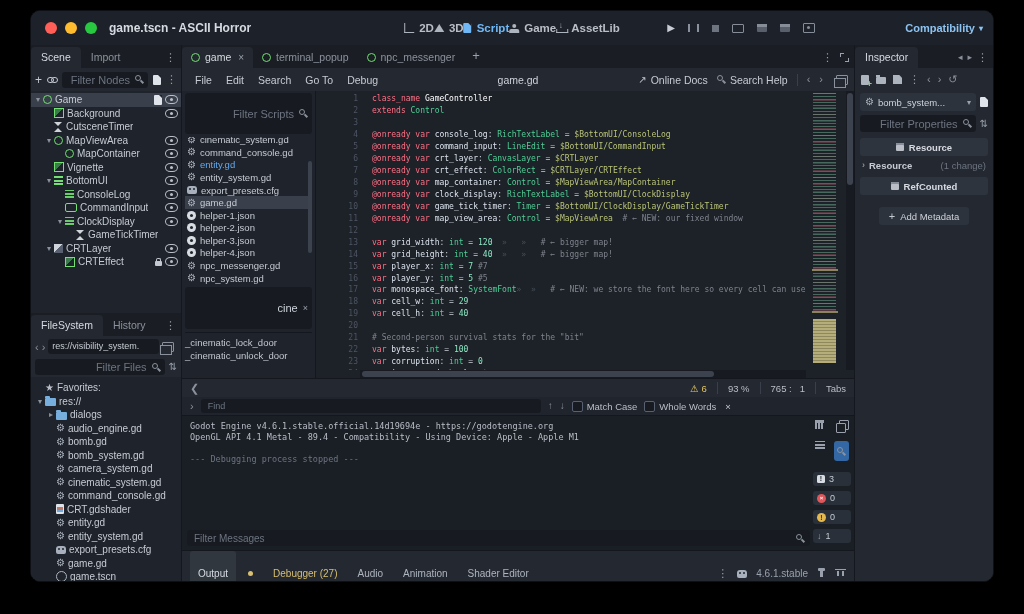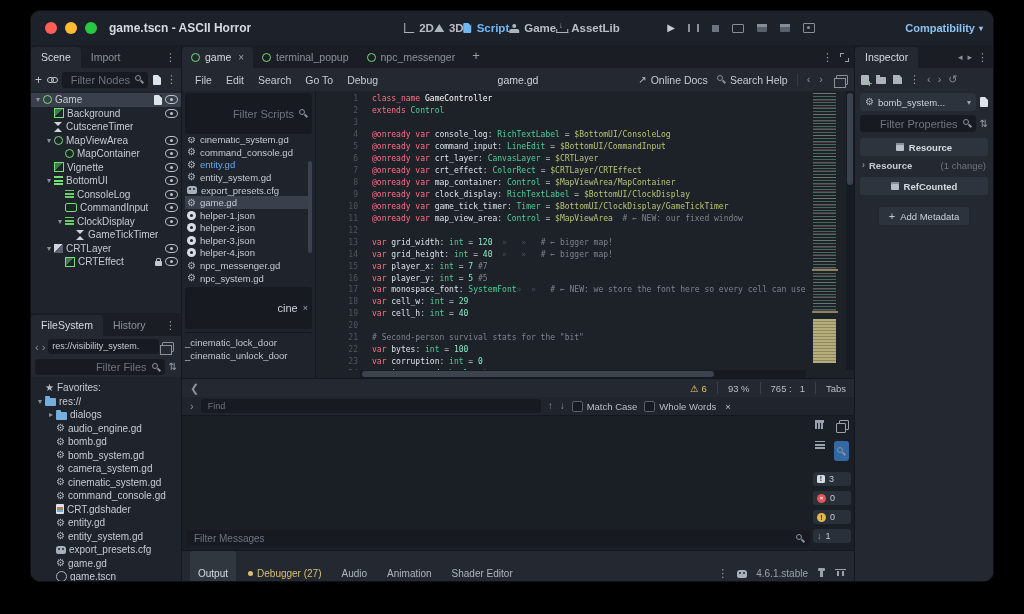--- a/index.html
+++ b/index.html
@@ -113,21 +113,21 @@
   .out-pair{display:flex;justify-content:space-between;padding:0 2px;}
   .chip{display:flex;align-items:center;gap:4px;background:#2a3039;border-radius:3px;padding:2px 4px;font-size:9px;color:#c6cbd3;justify-content:flex-start;}
   .i-msgsq{width:8px;height:8px;background:#d8dce3;border-radius:1.5px;color:#20252d;font:bold 7px/8px "Liberation Sans",sans-serif;text-align:center;}
   .i-errc{width:9px;height:9px;background:#e0565a;border-radius:50%;color:#fff;font:bold 6px/9px "Liberation Sans",sans-serif;text-align:center;}
   .i-warnc{width:9px;height:9px;background:#e2b84f;border-radius:50%;color:#3a2f12;font:bold 7px/9px "Liberation Sans",sans-serif;text-align:center;}
   .searchbtn{background:#3468a4;border-radius:3px;padding:1px 3px;}
   
   .bottom-bar{flex:1;display:flex;align-items:center;gap:4px;padding:0 8px;font-size:10px;color:#aeb4be;background:#242931;border-top:1px solid #14181e;}
   .bb-tab{padding:17px 8px;border-radius:3px;}
   .bb-tab.active{background:#31373f;color:#d6dae1;}
-  .bb-tab.debug{color:#d8bf72;display:flex;align-items:center;gap:4px;}
+  .bb-tab.debug{color:#d8bf72;display:flex;align-items:center;gap:20px;}
   .dot{width:5px;height:5px;border-radius:50%;background:#d8bf72;}
   .bb-right{margin-left:auto;display:flex;align-items:center;gap:9px;color:#9aa1ac;}
   
   .insp-toolbar{height:23px;display:flex;align-items:center;gap:7px;padding:0 6px;flex:none;color:#b9bec7;}
   .insp-row{display:flex;align-items:center;gap:4px;padding:2px 5px;flex:none;}
   .res-chip{flex:1;min-width:0;display:flex;align-items:center;gap:4px;background:#2d333c;border-radius:3px;height:18px;padding:0 5px;font-size:9.5px;color:#ced3db;}
   .res-chip .caret{margin-left:auto;color:#9aa1ac;font-size:8px;}
   .cat-bar{margin:4px 5px 0;background:#2e343e;border-radius:3px;height:18px;display:flex;align-items:center;justify-content:center;gap:5px;font-size:9.5px;font-weight:bold;color:#d6dae1;flex:none;}
   .sec-row{display:flex;align-items:center;gap:4px;padding:4px 7px 2px;font-size:9.5px;color:#c6cbd3;font-weight:bold;flex:none;}
   .badge{margin-left:auto;color:#6d7480;font-weight:normal;}
@@ -666,20 +666,21 @@
               <span>Match Case</span>
             </span>
           <span class="cbl">
               <span class="cb"></span>
               <span>Whole Words</span>
             </span>
           <span style="color:#c6cbd3;margin-left:2px">×</span>
         </div>
 
         <div class="output-panel">
+          <div class="out-lines" id="out-lines"><div class="out-line">Godot Engine v4.6.1.stable.official.14d19694e - https://godotengine.org</div><div class="out-line">OpenGL API 4.1 Metal - 89.4 - Compatibility - Using Device: Apple - Apple M1</div><div class="out-line dim"> </div><div class="out-line dim">--- Debugging process stopped ---</div></div>
           <div class="out-filter">
             <input placeholder="Filter Messages" style="">
             <span class="ic i-search"></span>
           </div>
           <div class="out-col">
             <div class="out-pair">
               <span class="ic i-clear"></span>
               <span class="ic i-copy"></span>
             </div>
             <div class="out-pair" style="margin-top:6px">

